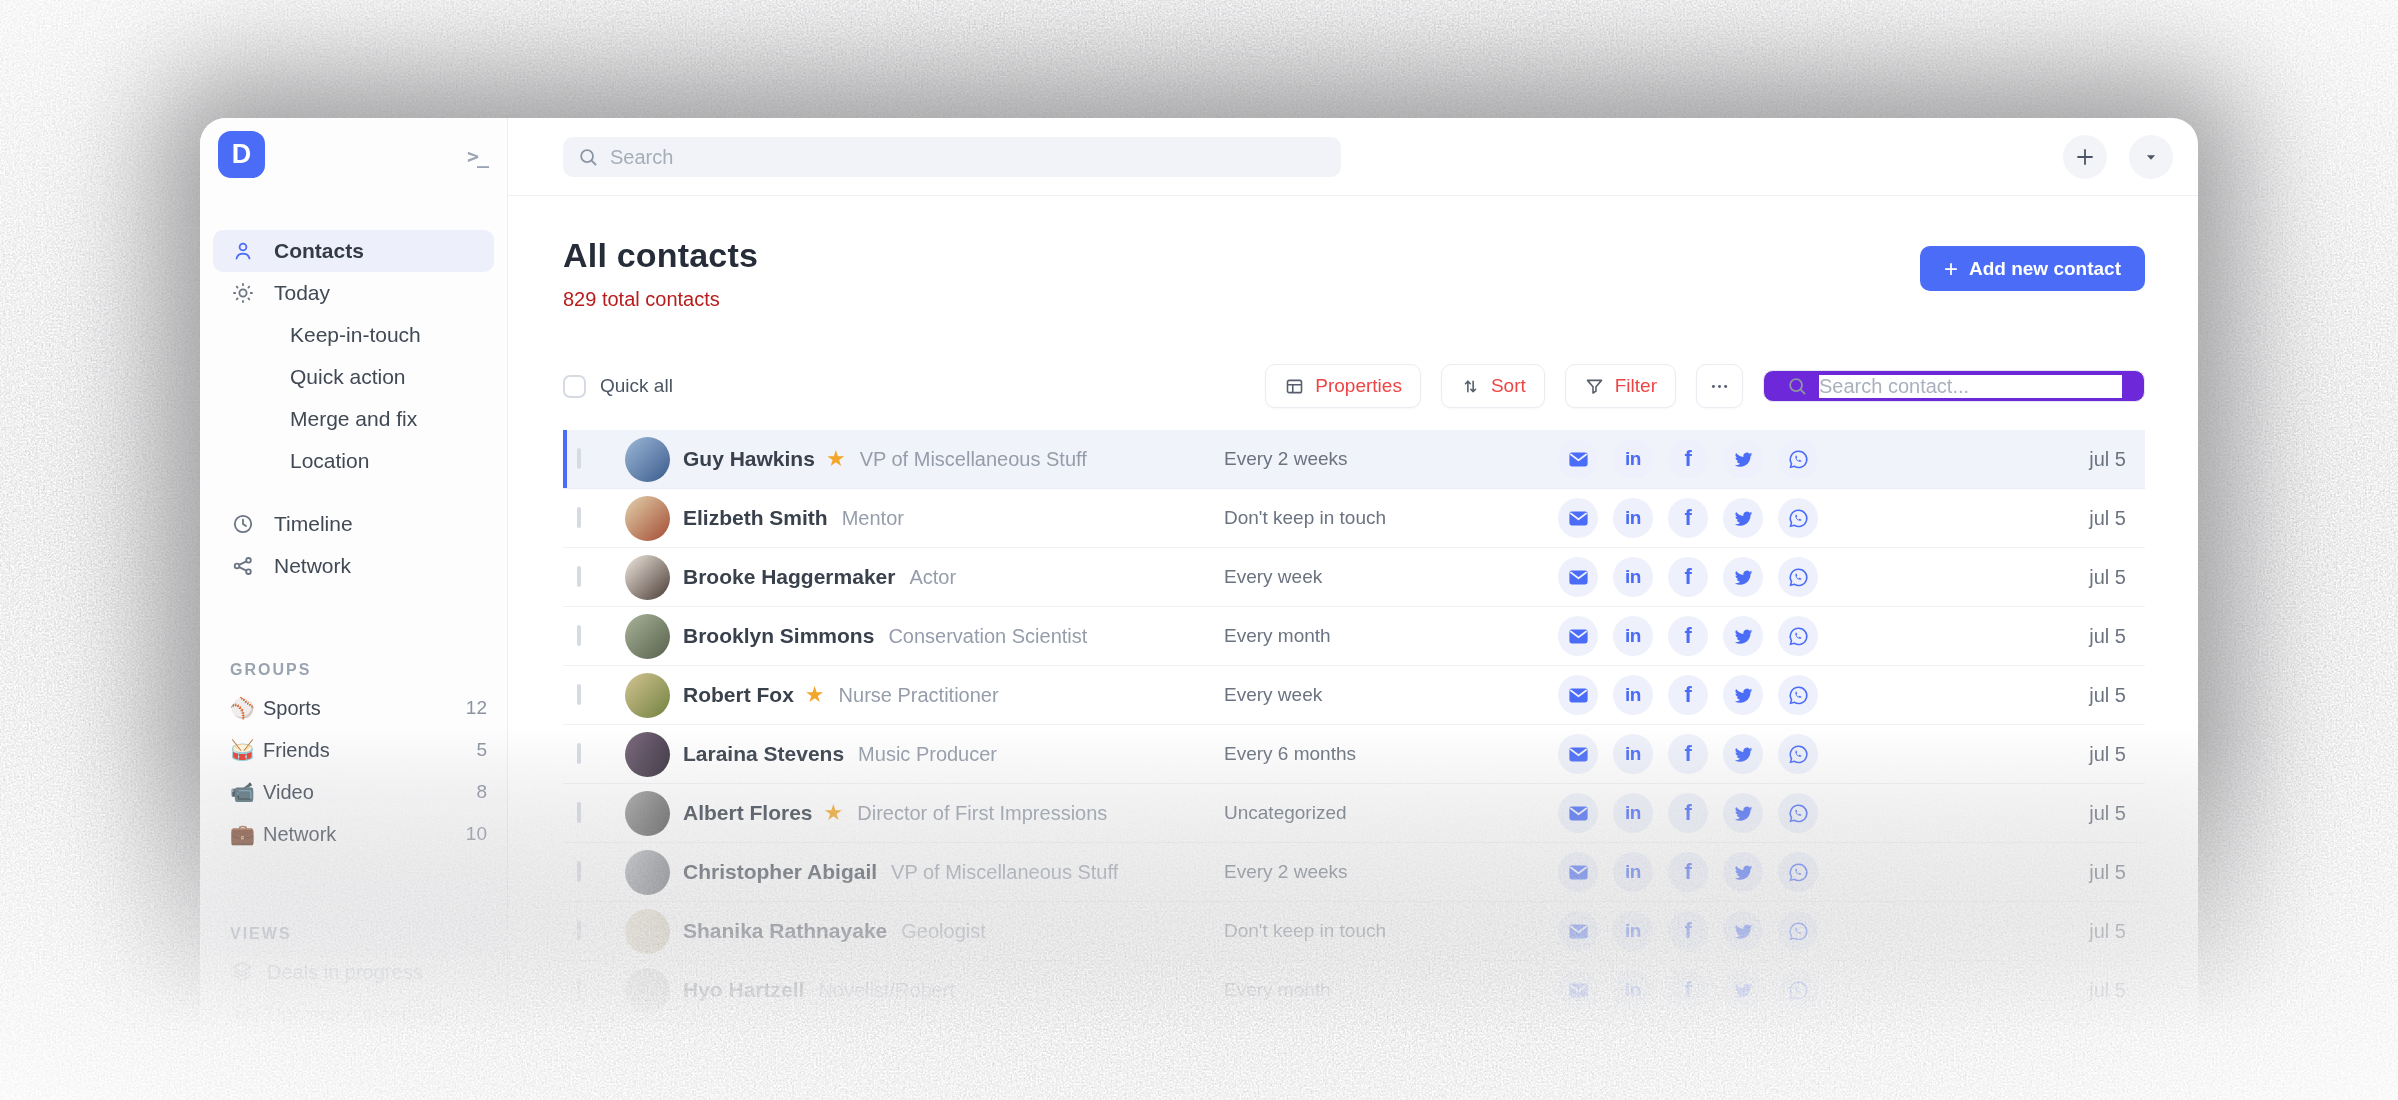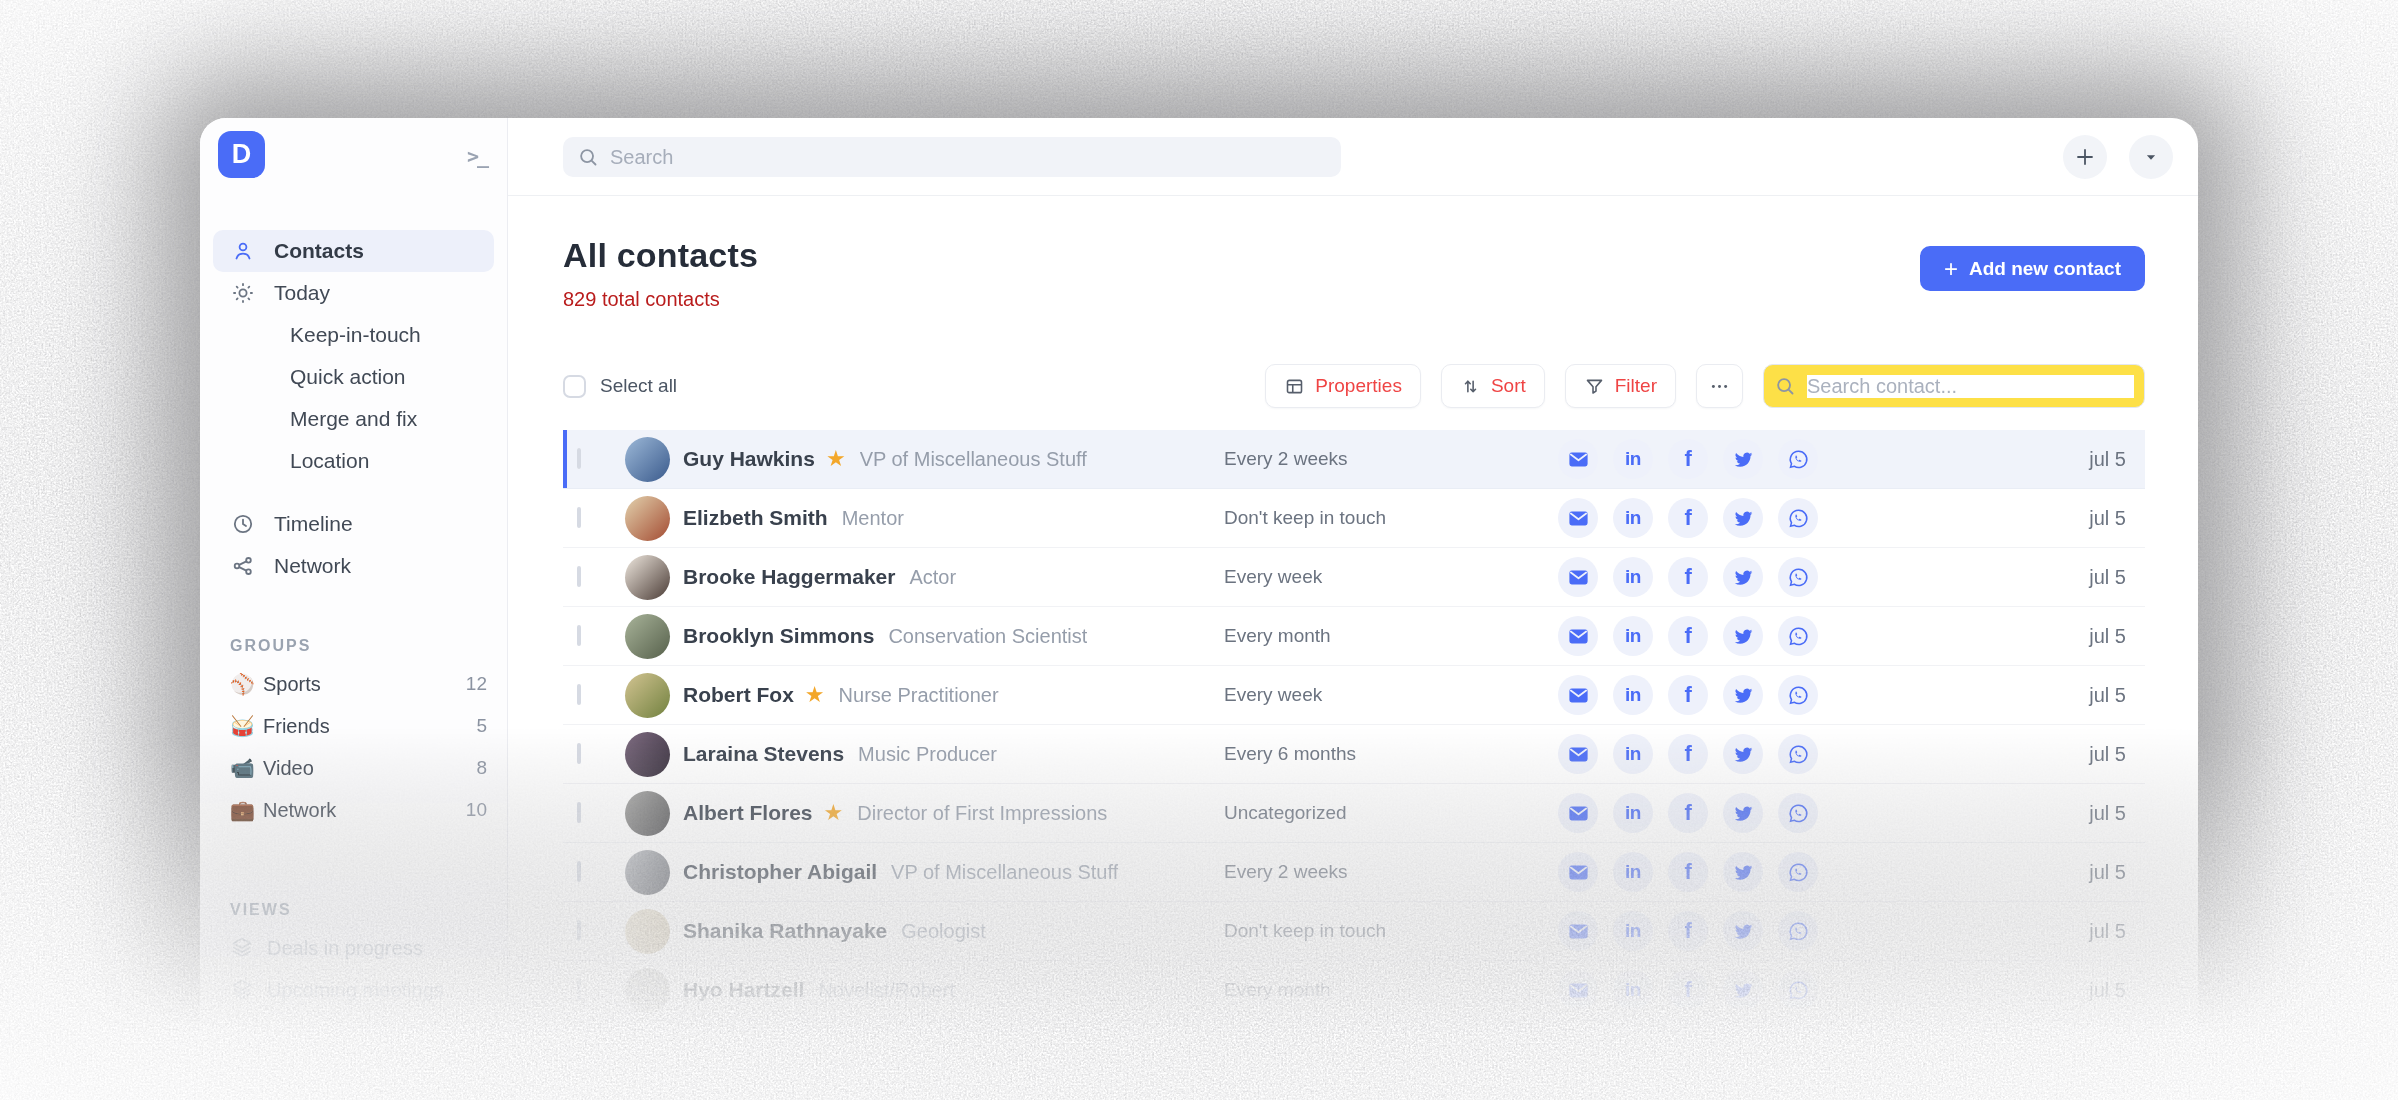--- a/index.html
+++ b/index.html
@@ -36,21 +36,21 @@
     font-family:"DejaVu Sans Mono", monospace; letter-spacing:-2px; }
   .nav { margin-top:34px; }
   .nav-item { height:42px; margin:0 13px; border-radius:10px; display:flex; align-items:center;
     padding-left:17px; color:#414955; font-size:21px; cursor:pointer; }
   .nav-item.active { background:#edf0fa; font-weight:700; color:#333b47; }
   .nav-icon { width:26px; height:26px; margin-right:18px; color:#6b7482; display:flex; align-items:center; justify-content:center; }
   .nav-item.active .nav-icon { color:#4a6cf7; }
   .nav-item.sub { padding-left:77px; }
   .nav-gap { height:21px; }
   .side-label { margin:0 0 0 30px; font-size:16px; font-weight:700; letter-spacing:2px; color:#9aa3b0; }
-  .side-label.groups { margin-top:50px; }
+  .side-label.groups { margin-top:74px; }
   .side-label.views { margin-top:70px; }
   .g-item { height:42px; display:flex; align-items:center; padding:0 20px 0 30px; font-size:20px; color:#414955; cursor:pointer; }
   .g-item:first-of-type { margin-top:8px; }
   .g-emoji { width:26px; font-size:20px; margin-right:7px; }
   .g-label { flex:1; }
   .g-count { color:#8b93a1; font-size:19px; }
   .v-item { height:42px; display:flex; align-items:center; padding-left:30px; font-size:20px; color:#b7bec9; cursor:pointer; }
   .v-item:first-of-type { margin-top:8px; }
   .v-icon { width:26px; height:26px; margin-right:11px; color:#c3c9d2; }
 
@@ -77,22 +77,22 @@
   .add-btn .pl { font-size:24px; font-weight:400; line-height:1; }
 
   .toolbar { margin-top:53px; height:44px; display:flex; align-items:center; }
   .select-all { display:flex; align-items:center; gap:14px; font-size:19px; color:#4b5563; cursor:pointer; }
   .checkbox { width:23px; height:23px; border:2px solid #d6dae3; border-radius:7px; background:#fff; flex:0 0 23px; }
   .tb-right { margin-left:auto; display:flex; align-items:center; gap:20px; }
   .tb-btn { height:44px; background:#fff; border:1px solid #eaecf1; border-radius:10px; color:#ef4444;
     font-size:19px; display:flex; align-items:center; gap:10px; padding:0 18px; cursor:pointer;
     box-shadow:0 1px 2px rgba(30,40,70,.04); font-family:"Liberation Sans", sans-serif; }
   .tb-icon { width:21px; height:21px; color:#565e6b; display:flex; }
-  .tb-search { width:382px; height:44px; border:1px solid #e3e7ef; border-radius:10px; background:#fde047;
-    display:flex; align-items:center; padding:0 10px; }
+  .tb-search { width:382px; height:32px; border:1px solid #e3e7ef; border-radius:10px; background:#6d28d9;
+    display:flex; align-items:center; padding:0 22px; }
   .tb-search input { border:0; outline:0; font-size:20px; width:100%; color:#3d4450; font-family:"Liberation Sans", sans-serif; }
   .tb-search input::placeholder { color:#aab1be; }
 
   
   .list { margin-top:22px; }
   .row { height:59px; display:flex; align-items:center; padding-left:14px; border-bottom:1px solid #f1f2f5;
     position:relative; cursor:pointer; }
   .row.hl { background:#f0f3fa; border-bottom-color:#e9edf5; }
   .row.hl::before { content:""; position:absolute; left:0; top:0; bottom:0; width:4px; background:#4a6cf7; }
   .c-check { width:48px; flex:0 0 48px; }
@@ -264,21 +264,21 @@
             <div class="page-sub">829 total contacts</div>
             <button class="add-btn">
               <span class="pl">+</span>
               <span>Add new contact</span>
             </button>
           </div>
 
           <div class="toolbar">
             <div class="select-all">
               <span class="checkbox"></span>
-              <span>Select all</span>
+              <span>Quick all</span>
             </div>
             <div class="tb-right">
               <button class="tb-btn">
                 <span class="tb-icon">
                   <svg viewBox="0 0 24 24" width="21" height="21" fill="none" stroke="currentColor" stroke-width="1.8">
                       <rect x="4" y="5" width="16" height="14" rx="2"></rect>
                       <path d="M4 10h16M10 10v9"></path>
                     </svg>
                 </span>
                 <span>Properties</span>

